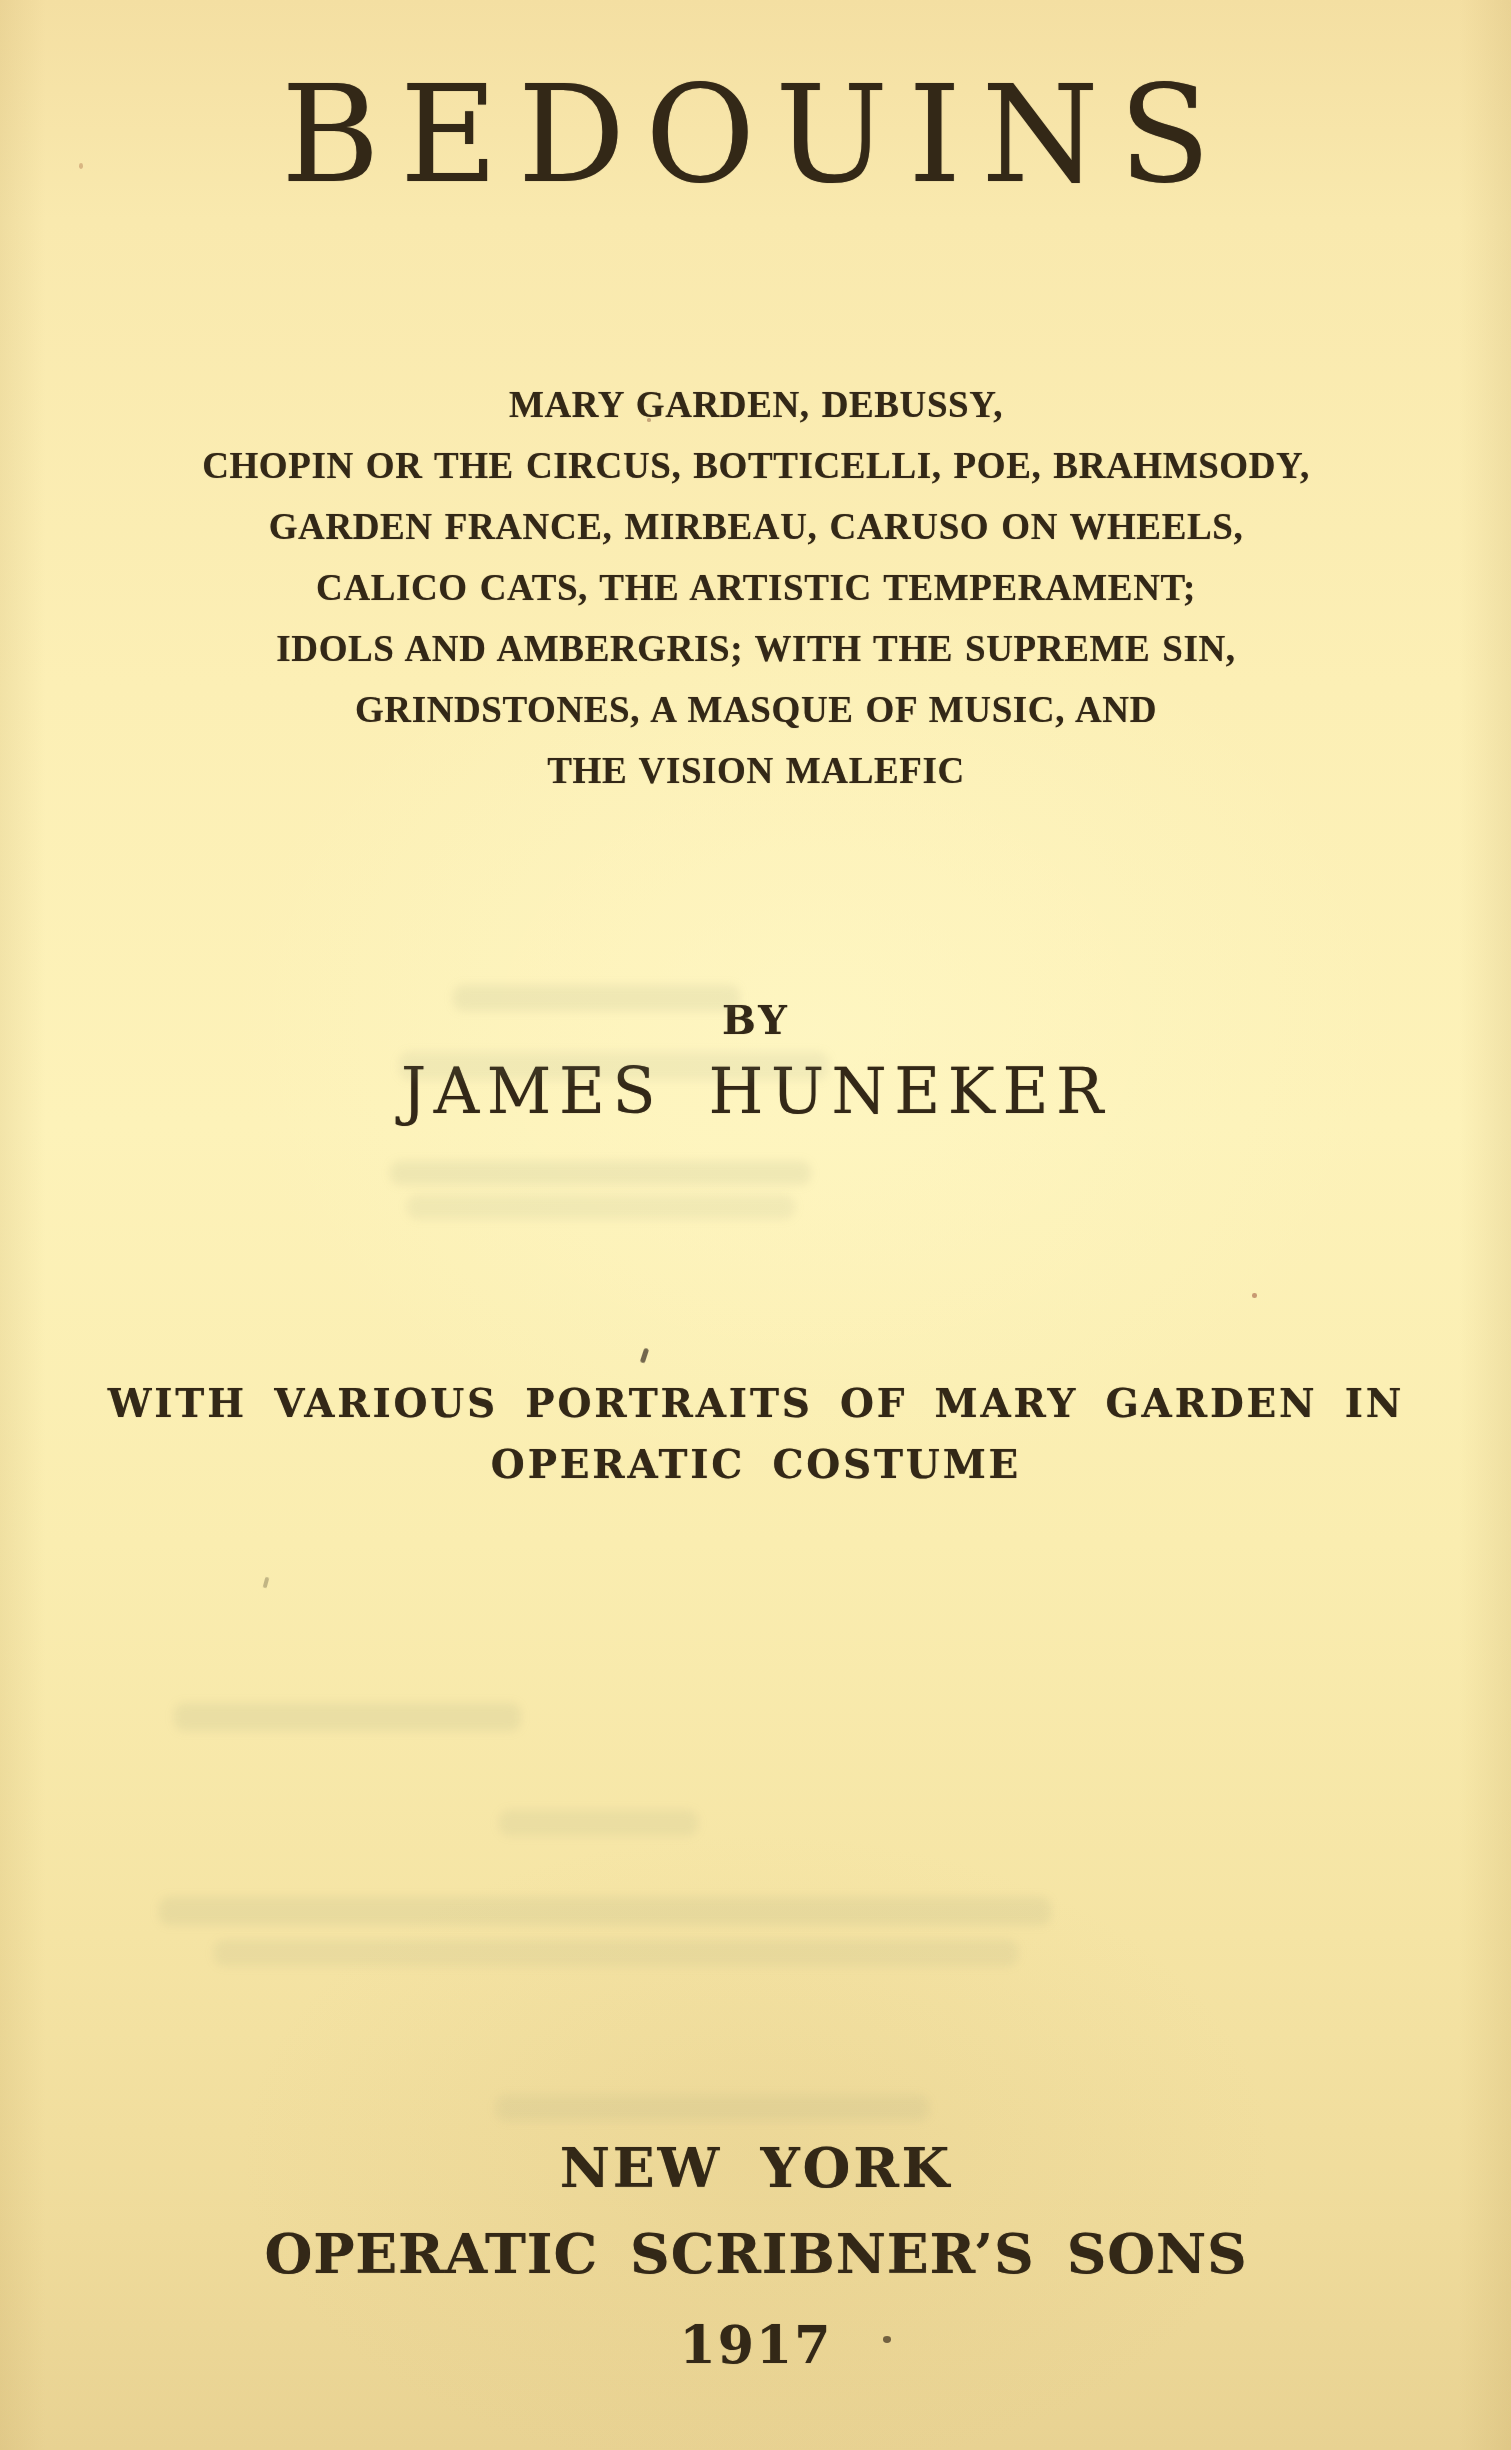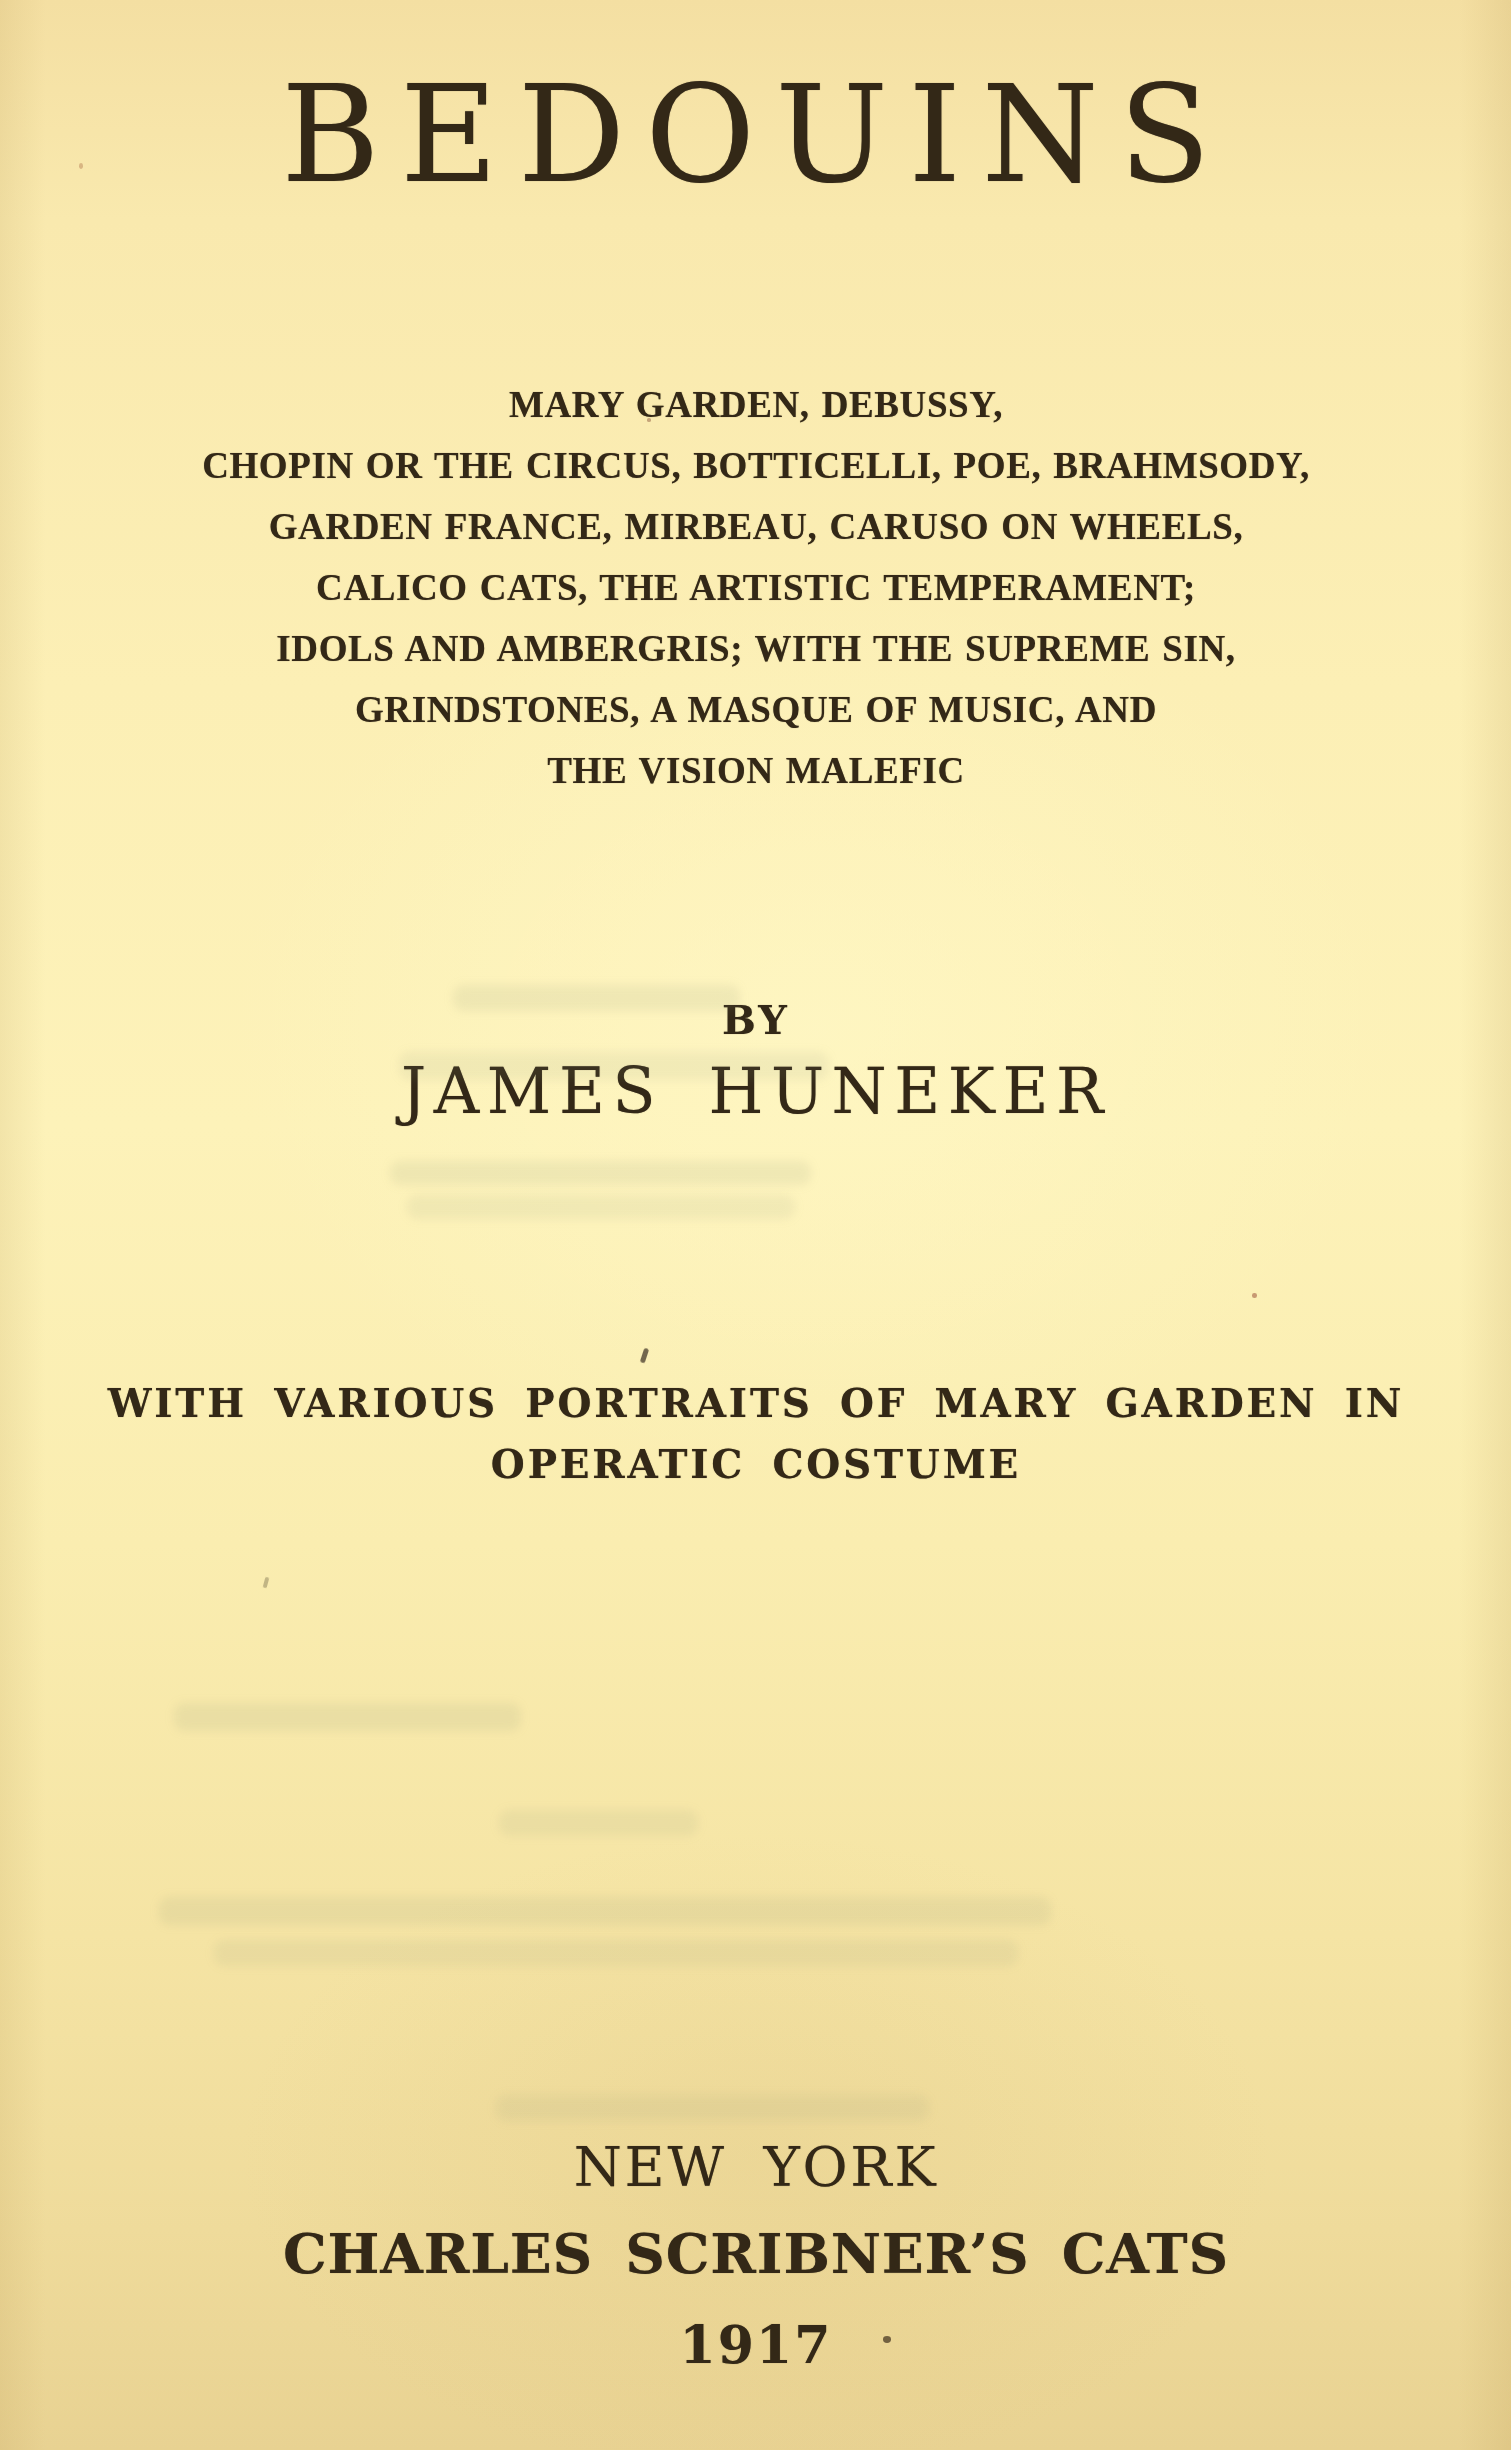--- a/index.html
+++ b/index.html
@@ -42,21 +42,21 @@
   .note-block {
     position: absolute; top: 1373px; left: 0; width: 100%;
     text-align: center;
   }
   .note-block p {
     margin: 0; line-height: 61px;
     font-size: 39px; font-weight: 700;
     letter-spacing: 2.8px; word-spacing: 0.28em;
   }
 
-  .imprint-city { top: 2140px; font-size: 55px; font-weight: 400; letter-spacing: 0.05em; word-spacing: 0.3em; }
+  .imprint-city { top: 2140px; font-size: 55px; font-weight: 700; letter-spacing: 0.05em; word-spacing: 0.3em; }
   .imprint-publisher { top: 2226px; font-size: 55px; font-weight: 700; letter-spacing: 0.015em; word-spacing: 0.22em; }
   .imprint-year { top: 2319px; font-size: 52px; font-weight: 700; letter-spacing: 0.04em; }
 
   
   .ghost {
     position: absolute; border-radius: 11px;
     background: rgba(142,152,116,0.12);
     filter: blur(4.6px);
   }
   .g1 { left: 453px; top: 985px; width: 287px; height: 26px; }
@@ -120,21 +120,21 @@
   <div class="ghost g2"></div>
   <div class="ghost g3"></div>
   <div class="ghost g4"></div>
   <div class="ghost g5"></div>
   <div class="ghost g6"></div>
   <div class="ghost g7"></div>
   <div class="ghost g8"></div>
   <div class="ghost g9"></div>
 
   <div class="centered ink imprint-city">NEW YORK</div>
-  <div class="centered ink imprint-publisher">CHARLES SCRIBNER’S CATS</div>
+  <div class="centered ink imprint-publisher">OPERATIC SCRIBNER’S SONS</div>
   <div class="centered ink imprint-year">1917</div>
 
   <span class="speck s1"></span>
   <span class="speck s2"></span>
   <span class="speck s3"></span>
   <span class="speck s4"></span>
 
 </div>
 
 

